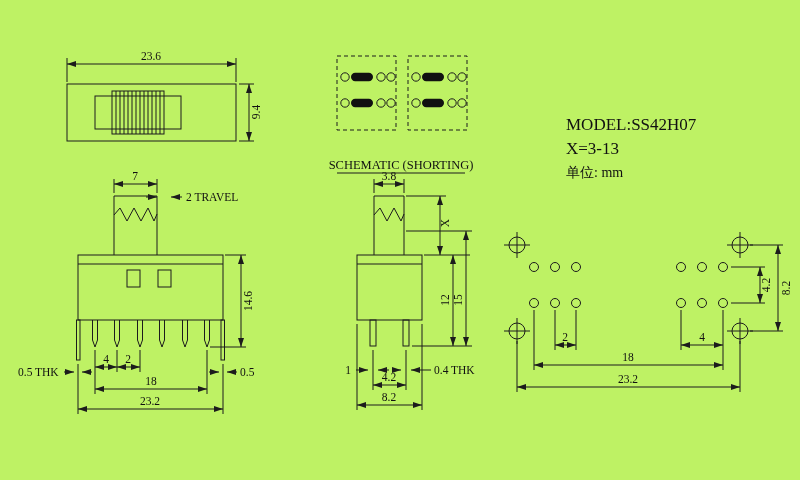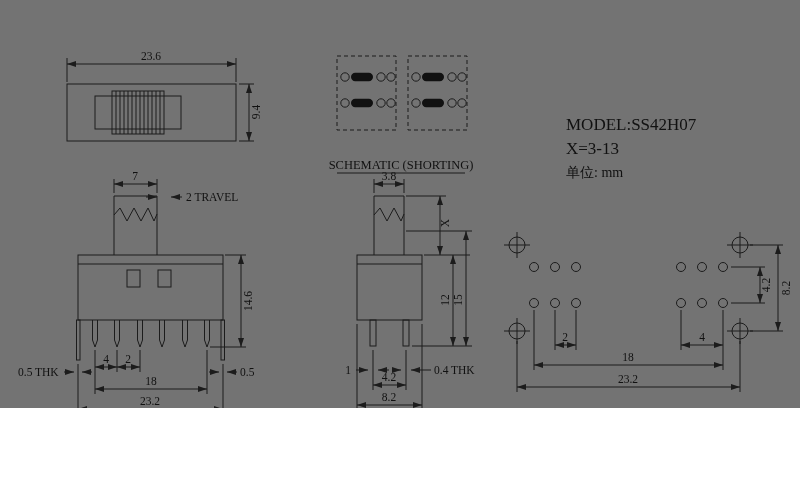--- a/index.html
+++ b/index.html
@@ -1,16 +1,16 @@
 <!DOCTYPE html>
 <html><head>
 <meta charset="utf-8">
 <style>
   html,body{margin:0;padding:0;background:#fff}
-  .page{width:800px;height:408px;background:#737373;position:relative;overflow:hidden}
+  .page{width:800px;height:480px;background:#bef264;position:relative;overflow:hidden}
   svg{display:block}
   .ln{fill:none;stroke:#1c1c1c;stroke-width:1}
   .dash{stroke-dasharray:4 3}
   .blk{fill:#111;stroke:none}
   .txt{font-family:"Liberation Serif",serif;font-size:11.5px;fill:#111;stroke:none}
   .mid{text-anchor:middle}
   .big{font-size:17px}
   .med{font-size:14px}
   .lbl{font-size:12.5px}
 </style>

